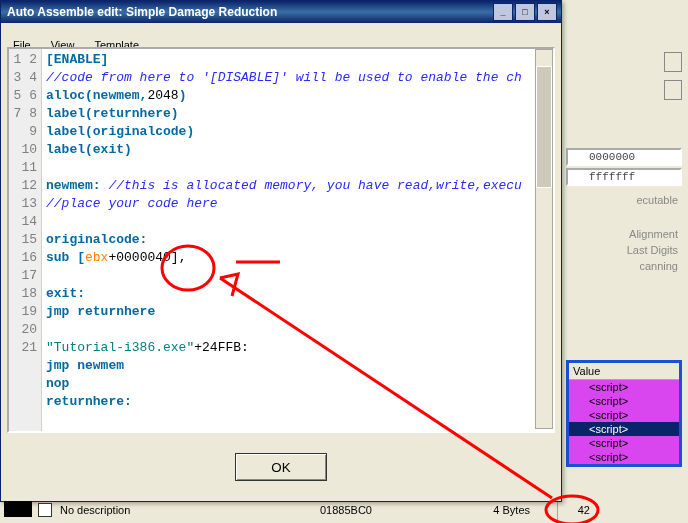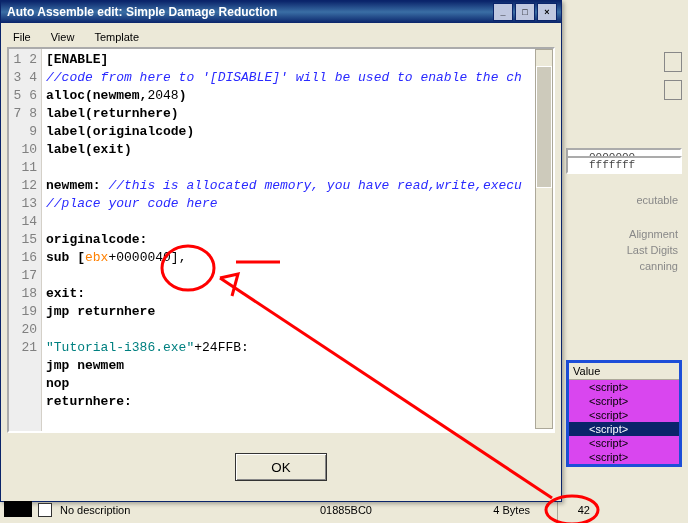--- a/index.html
+++ b/index.html
@@ -1,26 +1,26 @@
 <!DOCTYPE html>
 <html><head>
 <meta charset="utf-8">
 <style>
 html,body{margin:0;padding:0;font-family:Tahoma,Arial,sans-serif;font-size:11px;background:#ece9d8;overflow:hidden;width:688px;height:523px}
 .bg-right{position:absolute;right:0;top:0;bottom:0;width:130px;background:#ece9d8;border-left:1px solid #aca899}
 .window{position:absolute;left:0;top:0;width:560px;height:500px;background:#ece9d8;border:1px solid #0a246a;box-shadow:2px 2px 4px rgba(0,0,0,.3)}
 .titlebar{height:22px;background:linear-gradient(to bottom,#0a246a 0%,#3a6ea5 50%,#0a246a 100%);color:#fff;display:flex;align-items:center;padding:0 4px 0 6px;font-weight:bold;font-size:12px}
 .titlebar .titletext{flex:1}
 .tb-btn{width:18px;height:16px;background:#c0c8e0;border:1px solid #0a246a;margin-left:2px;display:flex;align-items:center;justify-content:center;font-family:Arial;font-size:9px;font-weight:bold;color:#000}
-.menubar{height:20px;display:flex;align-items:center;padding:4px 4px;gap:4px}
+.menubar{height:20px;display:flex;align-items:center;padding:12px 4px;gap:4px}
 .menubar span{padding:2px 8px}
 .editor-wrap{position:absolute;left:6px;right:6px;top:46px;height:382px;border:2px inset #fff;background:#fff;display:flex}
 .gutter{width:26px;background:#eee;border-right:1px solid #d4d0c8;font-family:Liberation Mono, monospace;font-size:13px;color:#808080;text-align:right;padding:2px 4px 2px 2px;line-height:18px}
 .code{flex:1;font-family:"Courier New",monospace;font-size:13px;padding:2px 4px;line-height:18px;white-space:pre;overflow:hidden;color:#000}
-.kw{color:#000000;font-weight:bold}
+.kw{color:#0369a1;font-weight:bold}
 .cm{color:#2a2aff;font-style:italic}
 .reg{color:#ff8000}
 .num{color:#000000}
 .str{color:#008080}
 .scroll-v{position:absolute;right:8px;top:48px;width:16px;height:378px;background:#ece9d8;border:1px solid #aca899}
 .scroll-v .thumb{position:absolute;top:16px;left:0;right:0;height:120px;background:#cdcabb;border:1px solid #fff}
 .scroll-v .arr{position:absolute;left:0;right:0;height:16px;background:#ece9d8}
 .scroll-v .arr.up{top:0}.scroll-v .arr.dn{bottom:0}
 .ok-btn{position:absolute;left:50%;transform:translateX(-50%);bottom:20px;width:92px;height:28px;background:#ece9d8;border:1px solid #333;box-shadow:inset 1px 1px #fff,inset -1px -1px #888}
 
@@ -38,21 +38,21 @@
 
 .anno{position:absolute;inset:0;pointer-events:none}
 </style>
 </head>
 <body>
 
 <div class="bg-right">
   <div class="combo-arrow" style="top:52px"></div>
   <div class="combo-arrow" style="top:80px"></div>
   <div class="smallbox" style="top:148px;width:70px">0000000</div>
-  <div class="smallbox" style="top:156px;width:70px">fffffff</div>
+  <div class="smallbox" style="top:168px;width:70px">fffffff</div>
   <div class="rlabel" style="top:194px">ecutable</div>
   <div class="rlabel" style="top:228px">Alignment</div>
   <div class="rlabel" style="top:244px">Last Digits</div>
   <div class="rlabel" style="top:260px">canning</div>
 
   <div class="val-list">
     <div class="val-head">Value</div>
     <div class="val-item">&lt;script&gt;</div>
     <div class="val-item">&lt;script&gt;</div>
     <div class="val-item">&lt;script&gt;</div>

